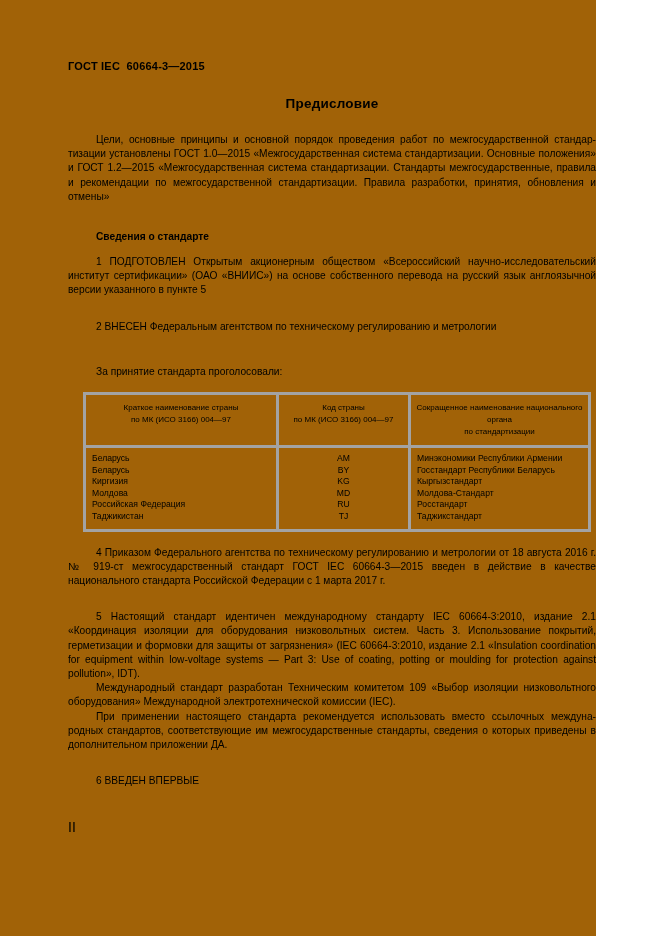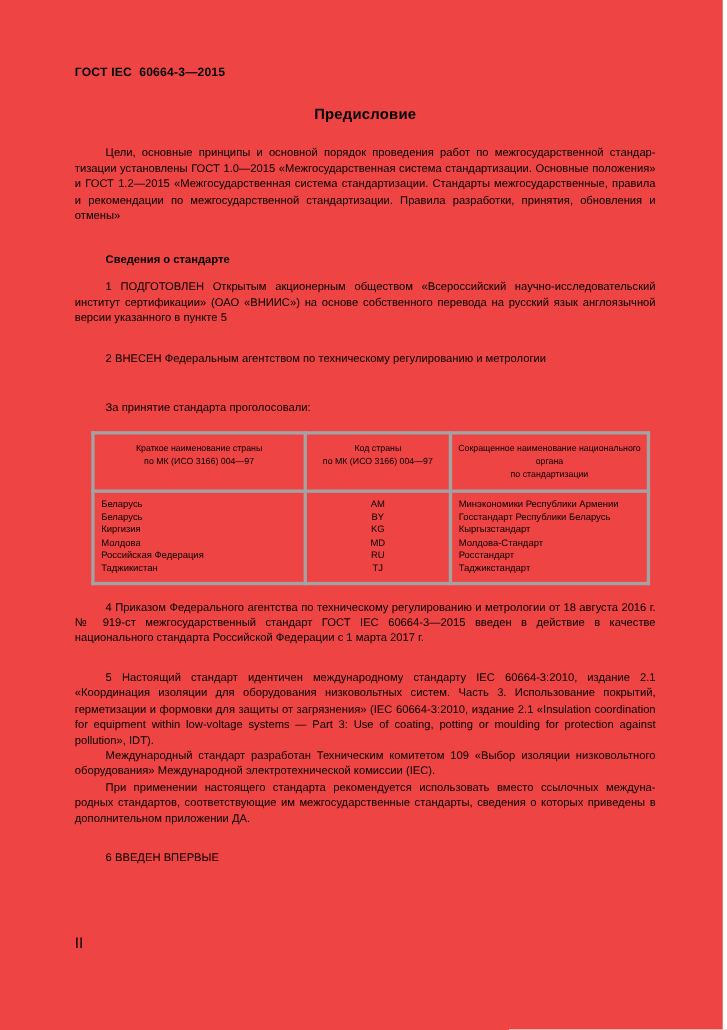--- a/index.html
+++ b/index.html
@@ -6,23 +6,23 @@
     margin: 0;
     padding: 0;
     background: #ffffff;
   }
   body {
     font-family: "Liberation Sans", sans-serif;
     color: #000000;
   }
   .page {
     position: relative;
-    width: 657px;
+    width: 596px;
     height: 936px;
-    background: #ef4444;
+    background: #a16207;
     overflow: hidden;
     box-sizing: border-box;
   }
   .content {
     position: absolute;
     left: 68px;
     top: 60px;
     width: 528px;
   }
   .doc-header {
@@ -83,21 +83,21 @@
     padding: 5px 6px 6px 6px;
   }
   td.col-country { text-align: left; }
   td.col-code { text-align: center; }
   td.col-body { text-align: left; }
   .cell-line { white-space: nowrap; }
 
   .footer-num {
     position: absolute;
     left: 68px;
-    top: 849px;
+    top: 819px;
     font-size: 14px;
   }
 </style>
 </head>
 <body>
 
 <div class="page">
 
   <div class="content">
 

